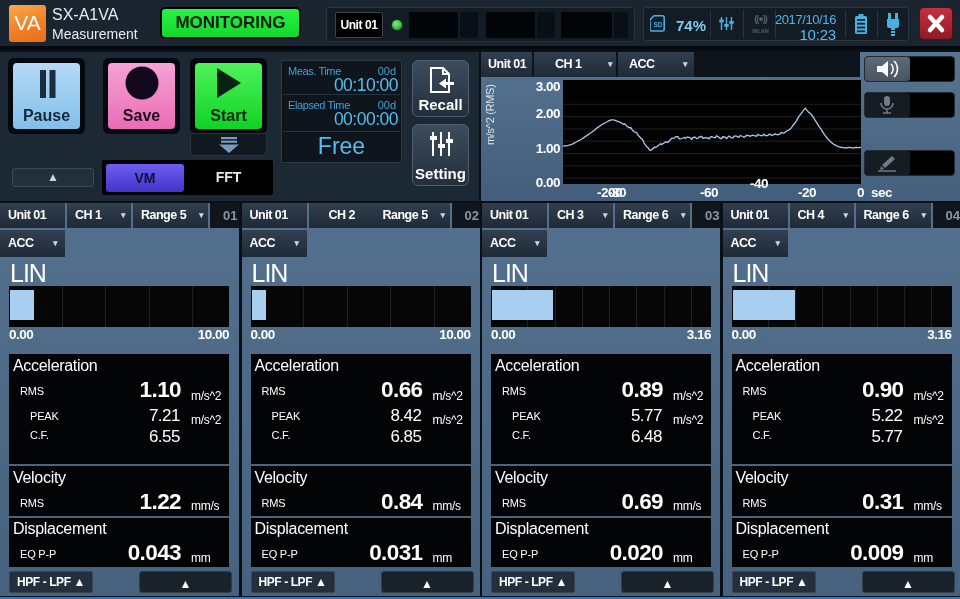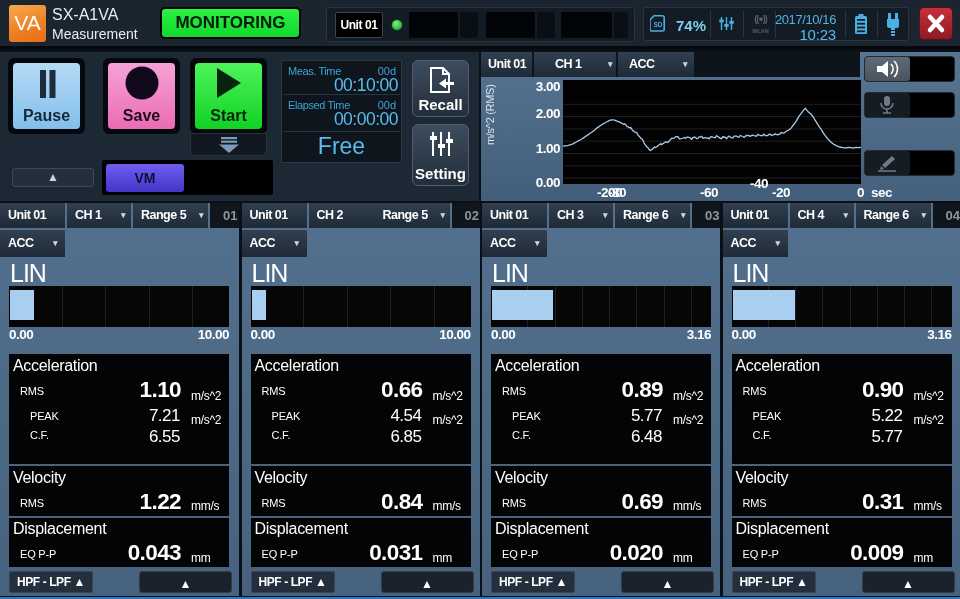--- a/index.html
+++ b/index.html
@@ -215,20 +215,21 @@
             <rect x="2" y="5" width="7" height="4"></rect>
             <rect x="10" y="13" width="7" height="4"></rect>
             <rect x="18" y="8" width="7" height="4"></rect>
           </g>
     </svg>
     <div style="position:absolute;bottom:3px;width:100%">Setting</div>
   </div>
   <div id="upbtn">▲</div>
   <div id="vmfft">
         <div id="vmbtn">VM</div>
+        <div id="fftbtn">FFT</div>
       </div>
 </div>
 
 <div id="graph">
   <div class="gcell" style="left:0;width:51px;padding-left:7px">Unit 01</div>
   <div class="gcell" style="left:53px;width:82px;padding-left:21px">CH 1<span class="tri" style="right:4px">▾</span></div>
   <div class="gcell" style="left:137px;width:76px;padding-left:11px">ACC<span class="tri" style="right:7px">▾</span></div>
   <div style="position:absolute;left:379px;top:0;width:100px;height:149px;background:linear-gradient(#587592,#44607c)"></div>
   <div style="position:absolute;left:0;top:25px;width:379px;height:124px;background:linear-gradient(#53708e,#425e7a)"></div>
   <div style="position:absolute;left:3px;top:93px;color:#dde4ea;font-size:11px">
@@ -246,21 +247,21 @@
       <path d="M -0.8 66.3 L 0.4 66.1 L 1.7 65.9 L 2.9 65.8 L 4.2 65.6 L 5.4 65.3 L 6.7 64.9 L 7.9 64.6 L 9.2 64.2 L 10.4 63.6 L 11.6 62.9 L 12.9 62.2 L 14.1 61.5 L 15.4 60.8 L 16.6 60.2 L 17.9 59.5 L 19.1 58.8 L 20.4 57.9 L 21.6 57.1 L 22.9 56.2 L 24.1 55.4 L 25.3 54.6 L 26.6 53.7 L 27.8 52.8 L 29.1 52.0 L 30.3 51.0 L 31.6 50.0 L 32.8 48.9 L 34.1 47.9 L 35.3 47.1 L 36.5 46.2 L 37.8 45.4 L 39.0 44.5 L 40.3 43.8 L 41.5 43.2 L 42.8 42.5 L 44.0 41.8 L 45.3 41.1 L 46.5 40.4 L 47.8 40.1 L 49.0 39.8 L 50.2 39.9 L 51.5 40.1 L 52.7 40.6 L 54.0 41.1 L 55.2 41.6 L 56.5 42.1 L 57.7 42.7 L 59.0 43.2 L 60.2 44.3 L 61.5 43.8 L 62.7 44.8 L 63.9 46.5 L 65.2 46.9 L 66.4 47.8 L 67.7 47.5 L 68.9 49.4 L 70.2 50.9 L 71.4 51.7 L 72.7 52.5 L 73.9 52.8 L 75.1 55.4 L 76.4 56.4 L 77.6 58.0 L 78.9 59.0 L 80.1 60.5 L 81.4 63.7 L 82.6 65.1 L 83.9 67.1 L 85.1 67.7 L 86.4 69.9 L 87.6 70.5 L 88.8 69.3 L 90.1 68.7 L 91.3 67.1 L 92.6 67.6 L 93.8 66.8 L 95.1 65.5 L 96.3 64.7 L 97.6 63.7 L 98.8 64.7 L 100.0 63.6 L 101.3 62.8 L 102.5 62.0 L 103.8 61.9 L 105.0 62.5 L 106.3 60.8 L 107.5 59.7 L 108.8 58.1 L 110.0 58.3 L 111.2 58.2 L 112.5 56.8 L 113.7 56.6 L 115.0 56.7 L 116.2 58.8 L 117.5 58.9 L 118.7 58.5 L 120.0 58.0 L 121.2 57.4 L 122.5 58.4 L 123.7 57.1 L 124.9 57.1 L 126.2 57.3 L 127.4 58.1 L 128.7 59.4 L 129.9 57.6 L 131.2 57.2 L 132.4 57.3 L 133.7 58.6 L 134.9 58.4 L 136.1 56.9 L 137.4 56.9 L 138.6 56.4 L 139.9 58.2 L 141.1 57.9 L 142.4 57.6 L 143.6 58.2 L 144.9 58.0 L 146.1 58.8 L 147.4 57.1 L 148.6 56.7 L 149.8 57.0 L 151.1 57.7 L 152.3 57.7 L 153.6 55.7 L 154.8 56.7 L 156.1 57.2 L 157.3 58.5 L 158.6 58.5 L 159.8 56.8 L 161.0 57.0 L 162.3 57.3 L 163.5 58.7 L 164.8 57.1 L 166.0 56.1 L 167.3 57.1 L 168.5 57.6 L 169.8 58.0 L 171.0 56.1 L 172.3 56.1 L 173.5 56.1 L 174.7 56.9 L 176.0 57.3 L 177.2 55.5 L 178.5 56.0 L 179.7 56.5 L 181.0 57.5 L 182.2 56.4 L 183.5 55.2 L 184.7 55.9 L 186.0 55.5 L 187.2 56.5 L 188.4 55.6 L 189.7 55.2 L 190.9 55.7 L 192.2 55.8 L 193.4 56.3 L 194.7 54.5 L 195.9 54.9 L 197.2 55.5 L 198.4 55.8 L 199.6 55.4 L 200.9 54.1 L 202.1 55.5 L 203.4 55.6 L 204.6 55.6 L 205.9 54.4 L 207.1 54.1 L 208.4 55.5 L 209.6 54.9 L 210.9 54.9 L 212.1 53.8 L 213.3 54.4 L 214.6 54.9 L 215.8 54.3 L 217.1 54.0 L 218.3 52.4 L 219.6 53.2 L 220.8 53.1 L 222.1 52.3 L 223.3 51.3 L 224.5 50.6 L 225.8 50.0 L 227.0 48.9 L 228.3 47.9 L 229.5 46.2 L 230.8 44.5 L 232.0 42.8 L 233.3 41.1 L 234.5 38.9 L 235.8 36.7 L 237.0 35.0 L 238.2 33.3 L 239.5 31.6 L 240.7 29.9 L 242.5 28.2 L 243.2 29.6 L 244.5 30.9 L 245.7 32.3 L 247.0 33.3 L 248.2 34.3 L 249.4 36.0 L 250.7 37.7 L 251.9 39.8 L 253.2 41.8 L 254.4 43.8 L 255.7 45.9 L 256.9 47.6 L 258.2 49.3 L 259.4 51.3 L 260.6 53.4 L 261.9 55.1 L 263.1 56.8 L 264.4 58.3 L 265.6 59.8 L 266.9 61.0 L 268.1 62.2 L 269.4 63.2 L 270.6 64.2 L 271.9 64.9 L 273.1 65.6 L 274.3 66.1 L 275.6 66.6 L 276.8 67.0 L 278.1 67.3 L 279.3 67.5 L 280.6 67.6 L 281.8 67.8 L 283.1 68.0 L 284.3 67.6 L 285.5 67.3 L 286.8 67.5 L 288.0 67.6 L 289.3 67.8 L 290.5 68.0 L 291.8 67.6 L 293.0 67.3 L 294.3 67.5 L 295.5 67.6 L 296.8 67.5 L 298.0 67.3" fill="none" stroke="#a9cbec" stroke-width="1.3"></path>
     </svg>
 <div class="ylab" style="left:515px;top:79px">3.00</div>
 <div class="ylab" style="left:515px;top:106px">2.00</div>
 <div class="ylab" style="left:515px;top:141px">1.00</div>
 <div class="ylab" style="left:515px;top:175px">0.00</div>
 <div class="xlab" style="left:597px;top:185px">-200</div>
 <div class="xlab" style="left:608px;top:185px">-80</div>
 <div class="xlab" style="left:700px;top:185px">-60</div>
 <div class="xlab" style="left:750px;top:176px">-40</div>
-<div class="xlab" style="left:772px;top:185px">-20</div>
+<div class="xlab" style="left:798px;top:185px">-20</div>
 <div class="xlab" style="left:857px;top:185px">0</div>
 <div class="xlab" style="left:871px;top:185px">sec</div>
 
 <div class="togglerow" style="top:56px;left:864px">
   <div class="ic" style="background:linear-gradient(#5e6a78,#49545f)">
     <svg width="24" height="20" style="margin:2px 10px" viewBox="0 0 24 20">
       <path d="M2 7 h5 l6-5 v16 l-6-5 h-5 z" fill="#fff"></path>
       <path d="M16 5 a7 7 0 0 1 0 10 M19 2 a11 11 0 0 1 0 16" stroke="#fff" stroke-width="1.6" fill="none"></path>
     </svg>
   </div>
@@ -320,41 +321,41 @@
     <div class="sect" style="top:166px">Displacement</div>
     <div class="rlab" style="top:194px;left:11px">EQ P-P</div>
         <div class="bval" style="top:186px">0.043</div>
         <div class="unit" style="top:197px">mm</div>
   </div>
   <div class="hpfbtn">HPF - LPF <span style="font-size:12px">▲</span></div>
   <div class="upbtn2"><span style="font-size:12px">▲</span></div>
 </div>
 <div class="panel" style="left:241.5px;width:238px">
   <div class="hcell" style="left:0;top:0;width:65px;padding-left:8px">Unit 01</div>
-  <div class="hcell" style="left:67px;top:0;width:80px;padding-left:8px">CH 2<span class="tri" style="right:6px">▾</span></div>
+  <div class="hcell" style="left:67px;top:0;width:80px;padding-left:20px">CH 2<span class="tri" style="right:6px">▾</span></div>
   <div class="hcell" style="left:133px;top:0;width:75px;padding-left:8px">Range 5<span class="tri" style="right:5px">▾</span></div>
   <div class="numcell" style="left:210px;top:0;width:28px">02</div>
   <div class="hcell" style="left:0;top:27px;width:65px;height:27px;line-height:27px;padding-left:8px">ACC<span class="tri" style="right:8px;line-height:27px">▾</span></div>
   <div class="lin">LIN</div>
   <div class="barbox">
         <i style="left:52.6px"></i>
         <i style="left:96.2px"></i>
         <i style="left:139.8px"></i>
         <i style="left:183.4px"></i>
         <div class="barfill" style="width:14px"></div>
       </div>
   <div class="barlab" style="left:9px">0.00</div>
   <div class="barlab" style="right:9px">10.00</div>
   <div class="blackbox">
     <div class="sect" style="top:3px">Acceleration</div>
     <div class="rlab" style="top:31px;left:11px">RMS</div>
         <div class="bval" style="top:23px">0.66</div>
         <div class="unit" style="top:35px">m/s^2</div>
     <div class="rlab" style="top:56px;left:21px">PEAK</div>
-        <div class="mval" style="top:52px">4.54</div>
+        <div class="mval" style="top:52px">8.42</div>
         <div class="unit" style="top:59px">m/s^2</div>
     <div class="rlab" style="top:75px;left:21px">C.F.</div>
         <div class="mval" style="top:73px">6.85</div>
     <div class="sep" style="top:110px"></div>
     <div class="sect" style="top:115px">Velocity</div>
     <div class="rlab" style="top:143px;left:11px">RMS</div>
         <div class="bval" style="top:135px">0.84</div>
         <div class="unit" style="top:145px">mm/s</div>
     <div class="sep" style="top:162px"></div>
     <div class="sect" style="top:166px">Displacement</div>

